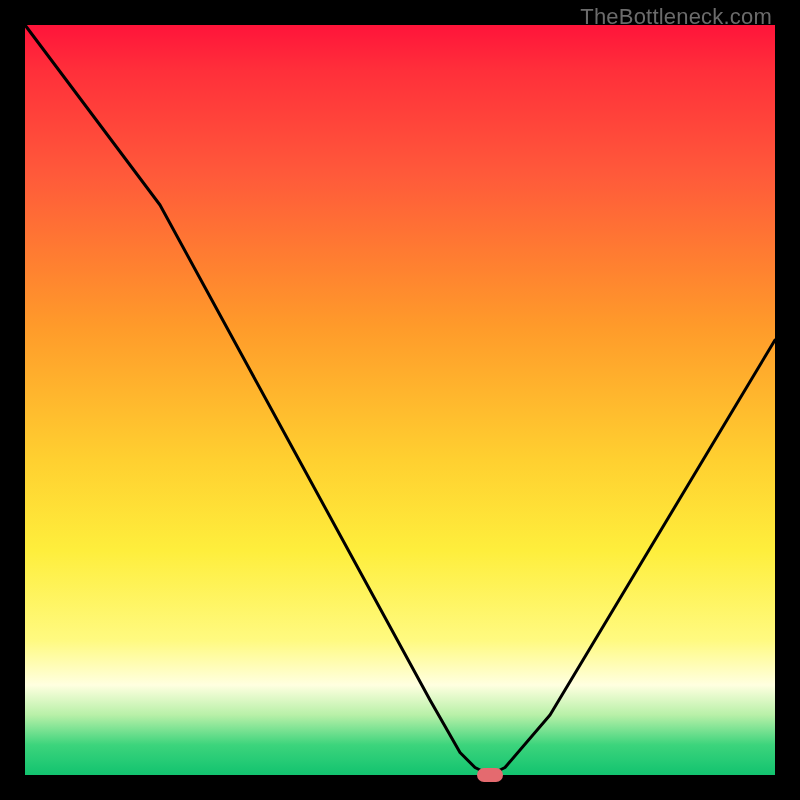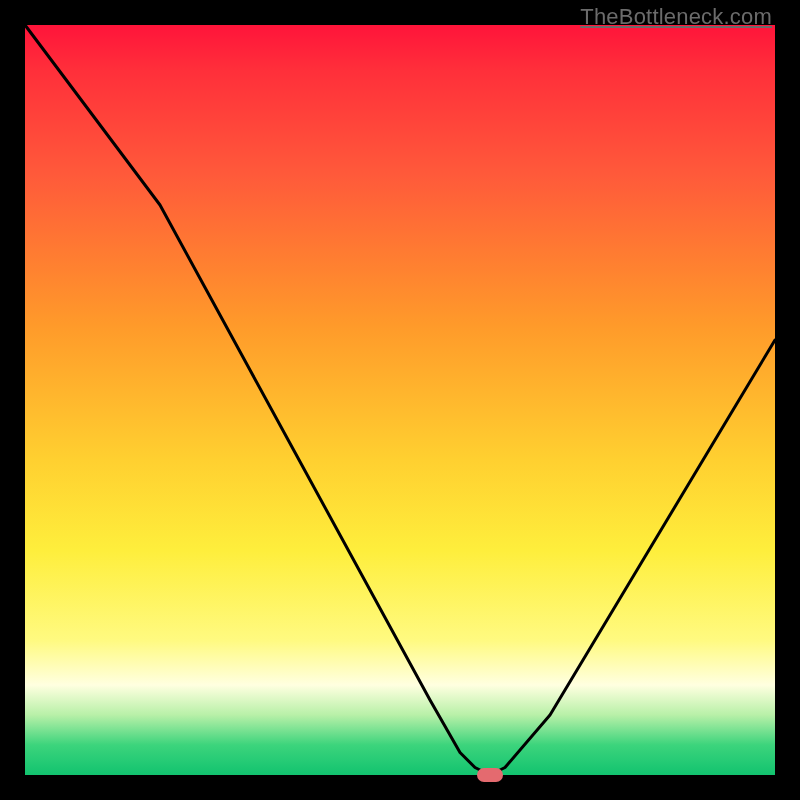--- a/index.html
+++ b/index.html
@@ -40,21 +40,20 @@
   }
   .watermark {
     position: absolute;
     top: 4px;
     right: 28px;
     color: #6b6b6b;
     font-size: 22px;
     letter-spacing: 0.2px;
     font-weight: 500;
     user-select: none;
-    text-decoration: underline;
   }
   svg.curve {
     position: absolute;
     inset: 0;
     width: 750px;
     height: 750px;
     overflow: visible;
   }
   .marker {
     position: absolute;

